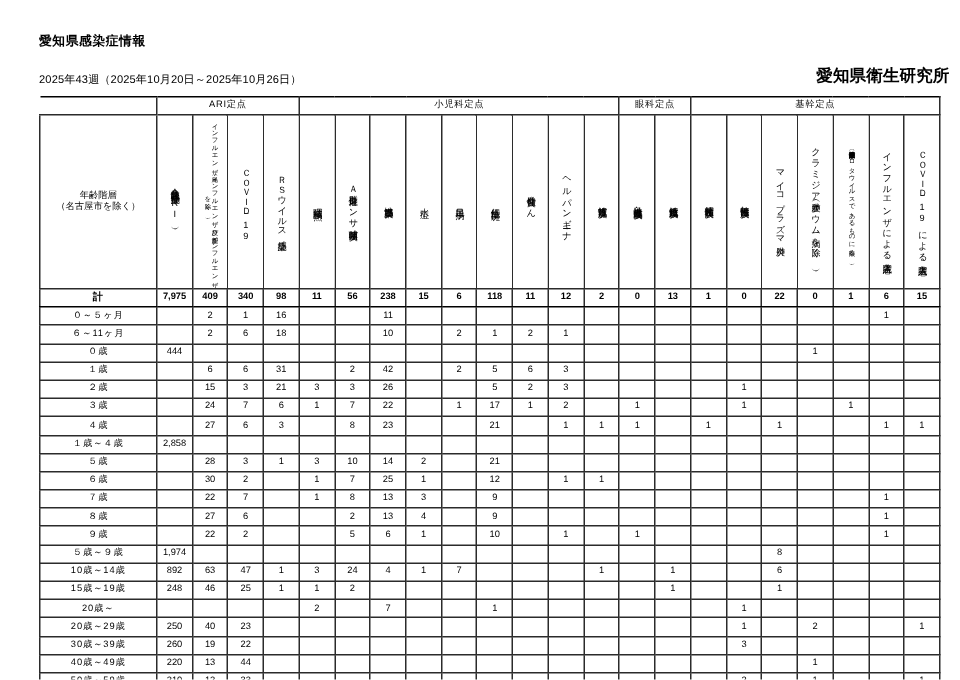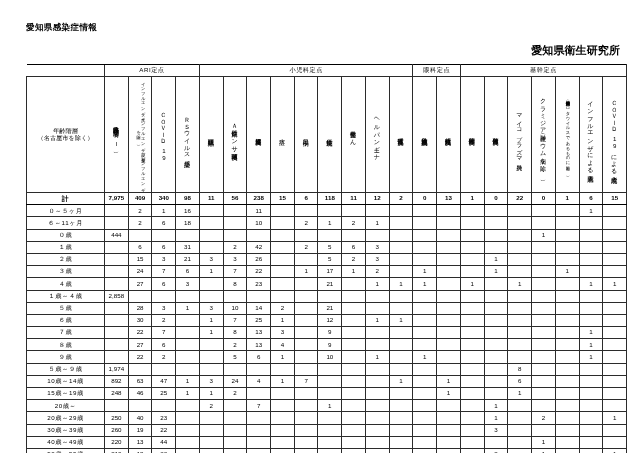--- a/index.html
+++ b/index.html
@@ -3,21 +3,21 @@
 <meta charset="utf-8">
 <style>
   html,body{margin:0;padding:0;}
   body{
     width:640px;height:453px;
     background:#ffffff;
     font-family:"Liberation Sans","DejaVu Sans",sans-serif;
     color:#000;
     overflow:hidden;
   }
-  .page{position:relative;width:640px;height:453px;box-sizing:border-box;padding:22px 20px 0 26px;}
+  .page{position:relative;width:640px;height:453px;box-sizing:border-box;padding:22px 7px 0 26px;}
 
   .doc-title{font-size:8.5px;font-weight:bold;letter-spacing:.4px;margin:0 0 9px 0;}
   .week-line{font-size:7.4px;letter-spacing:.1px;margin:0 0 6px 0;display:flex;align-items:flex-end;}
   .week-line .spacer{flex:1;}
   .institute{font-size:11px;font-weight:bold;}
 
   table.grid{border-collapse:collapse;table-layout:fixed;width:600px;}
   table.grid td,table.grid th{
     border:0.6px solid #2b2b2b;
     padding:0;margin:0;
@@ -57,20 +57,21 @@
   .lsep{border-left:1.2px solid #000 !important;}
 </style>
 </head>
 <body>
 
 <div class="page">
 
   <div class="doc-title">愛知県感染症情報</div>
 
   <div class="week-line">
+    <span>2025年43週（2025年10月20日～2025年10月26日）</span>
     <span class="spacer"></span>
     <span class="institute">愛知県衛生研究所</span>
   </div>
 
   <table class="grid">
       <colgroup>
         <col style="width: 78px;">
         <col style="width: 23.7273px;">
         <col style="width: 23.7273px;">
         <col style="width: 23.7273px;">

